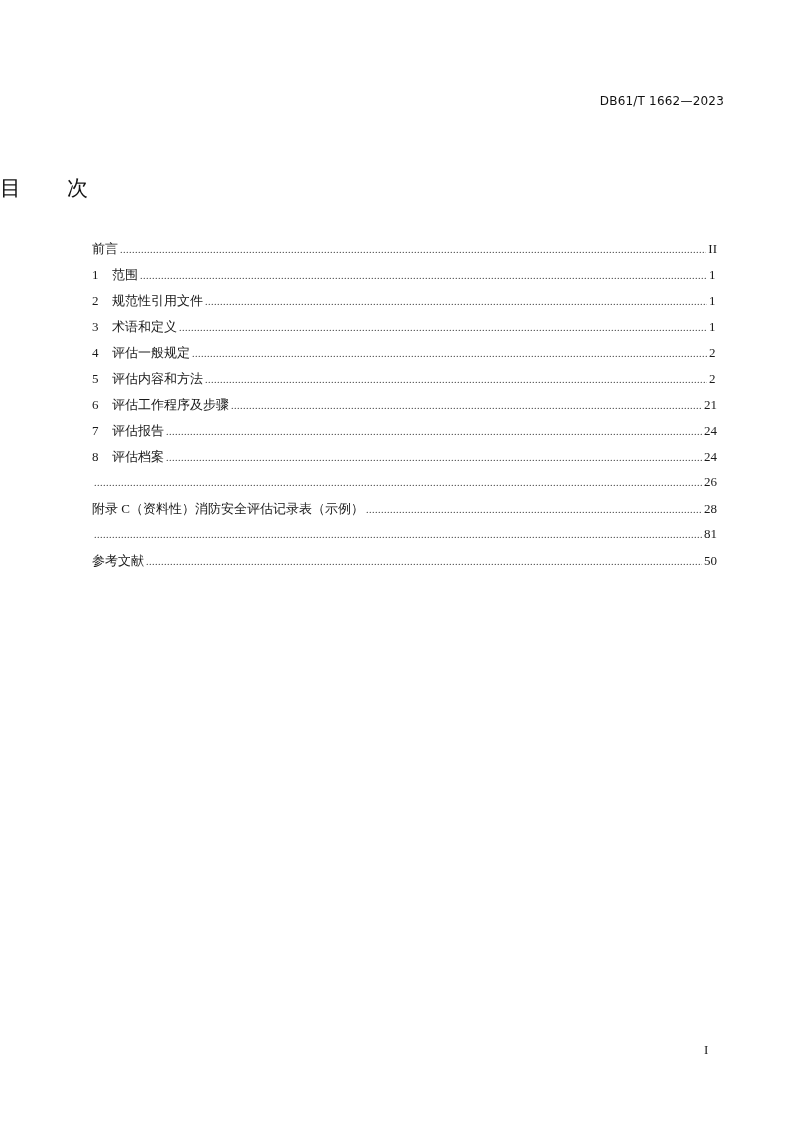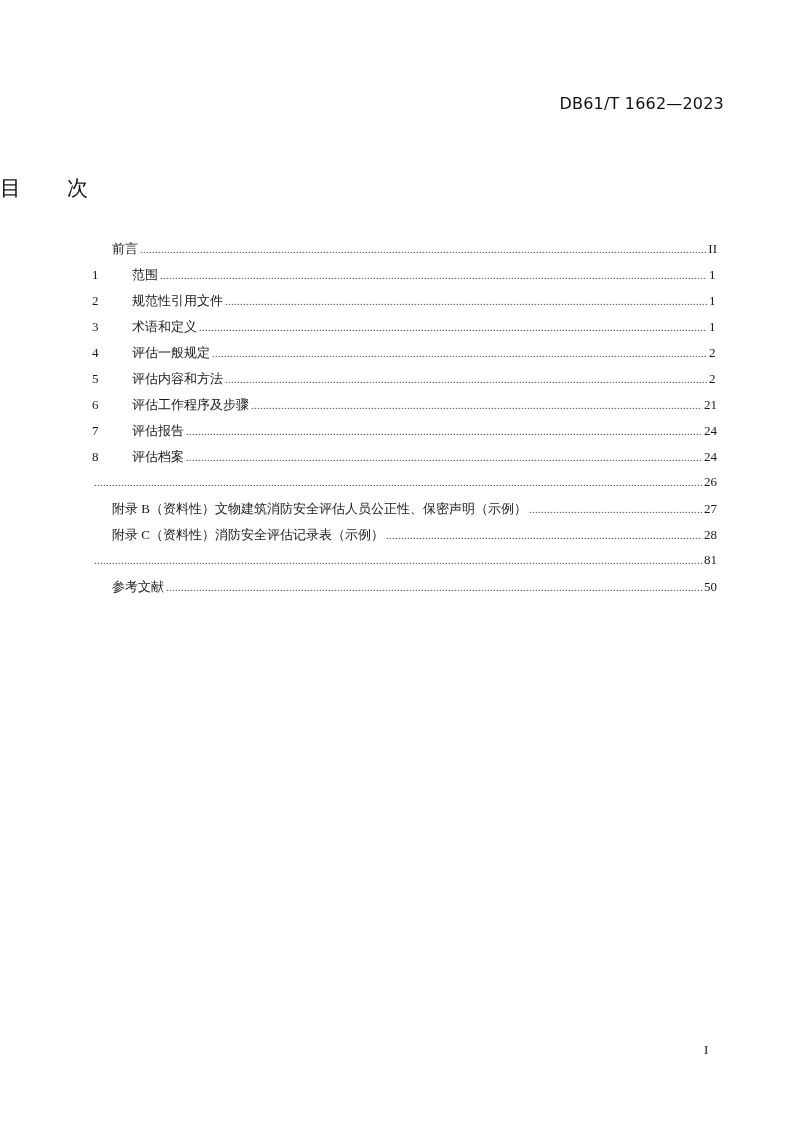--- a/index.html
+++ b/index.html
@@ -1,34 +1,34 @@
 <!DOCTYPE html>
 <html><head>
   <meta charset="utf-8">
   <style>
     html, body { margin: 0; padding: 0; background: #ffffff; }
     body { width: 800px; height: 1132px; position: relative; overflow: hidden; color: #1a1a1a; }
     .header-code {
       position: absolute; top: 94px; right: 76px;
-      font-family: "DejaVu Sans", sans-serif; font-size: 16px; letter-spacing: 0.2px;
+      font-family: "DejaVu Sans", sans-serif; font-size: 12px; letter-spacing: 0.2px;
       color: #111;
     }
     .toc-title {
       position: absolute; top: 174px; left: 0; width: 800px; 
       font-family: "DejaVu Sans", sans-serif; font-size: 21px; color: #111;
     }
     .toc-title span { display: inline-block; }
     .toc-title .gap { width: 46px; }
     .toc-list { position: absolute; top: 240px; left: 92px; width: 625px; margin: 0; padding: 0; list-style: none; }
     .toc-row {
       display: flex; align-items: baseline; height: 26px;
       font-family: "Liberation Serif", serif; font-size: 13px; color: #1a1a1a;
     }
     .toc-row .num { width: 20px; flex: 0 0 auto; }
-    .toc-row .label { flex: 0 0 auto; white-space: nowrap; margin-left: 20px; }
+    .toc-row .label { flex: 0 0 auto; white-space: nowrap; }
     .toc-row .leader {
       flex: 1 1 auto; overflow: hidden; white-space: nowrap; margin: 0 2px;
       color: #333; letter-spacing: 0.5px; font-size: 10px;
     }
     .toc-row .leader::before {
       content: "............................................................................................................................................................................................................................................................................................";
     }
     .toc-row .page { flex: 0 0 auto; text-align: left; min-width: 8px; }
     .page-number {
       position: absolute; top: 1042px; left: 704px;
@@ -96,25 +96,20 @@
     <span class="num">8</span>
     <span class="label">评估档案</span>
     <span class="leader"></span>
     <span class="page">24</span>
   </li>
   <li class="toc-row">
     <span class="leader"></span>
     <span class="page">26</span>
   </li>
   <li class="toc-row">
-    <span class="label">附录 B（资料性）文物建筑消防安全评估人员公正性、保密声明（示例）</span>
-    <span class="leader"></span>
-    <span class="page">27</span>
-  </li>
-  <li class="toc-row">
     <span class="label">附录 C（资料性）消防安全评估记录表（示例）</span>
     <span class="leader"></span>
     <span class="page">28</span>
   </li>
   <li class="toc-row">
     <span class="leader"></span>
     <span class="page">81</span>
   </li>
   <li class="toc-row">
     <span class="label">参考文献</span>

